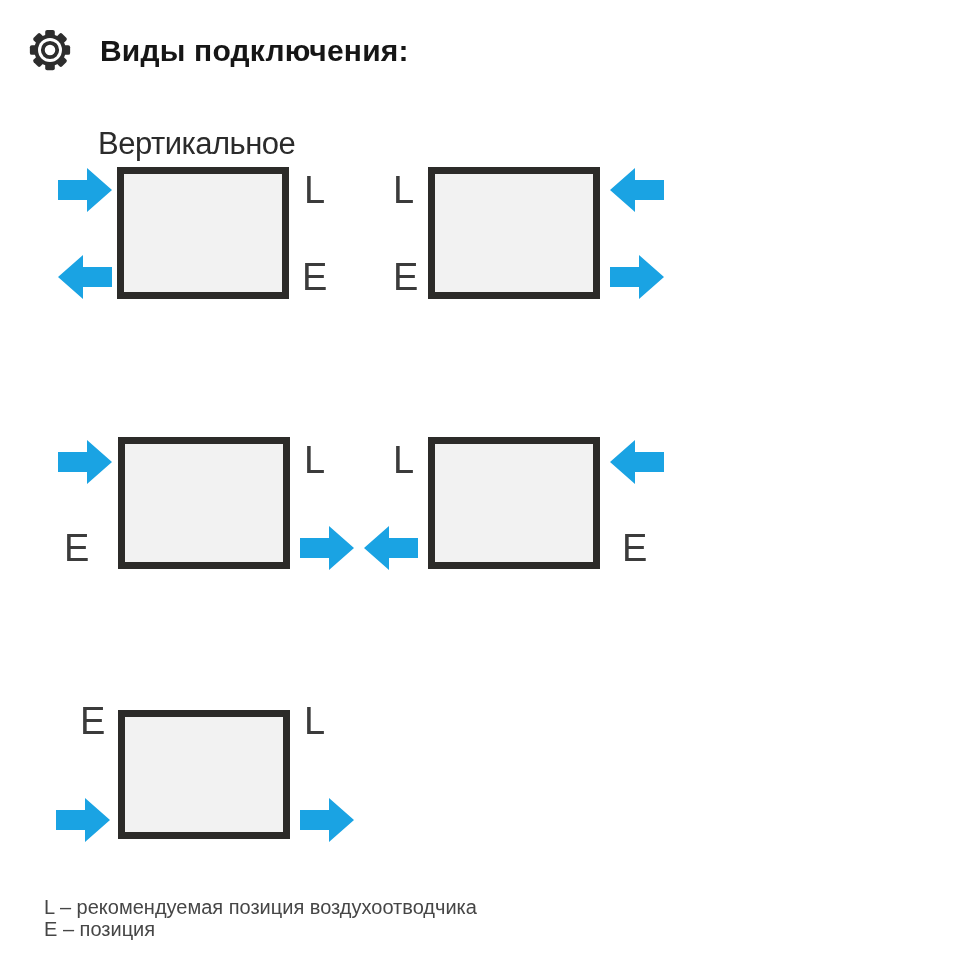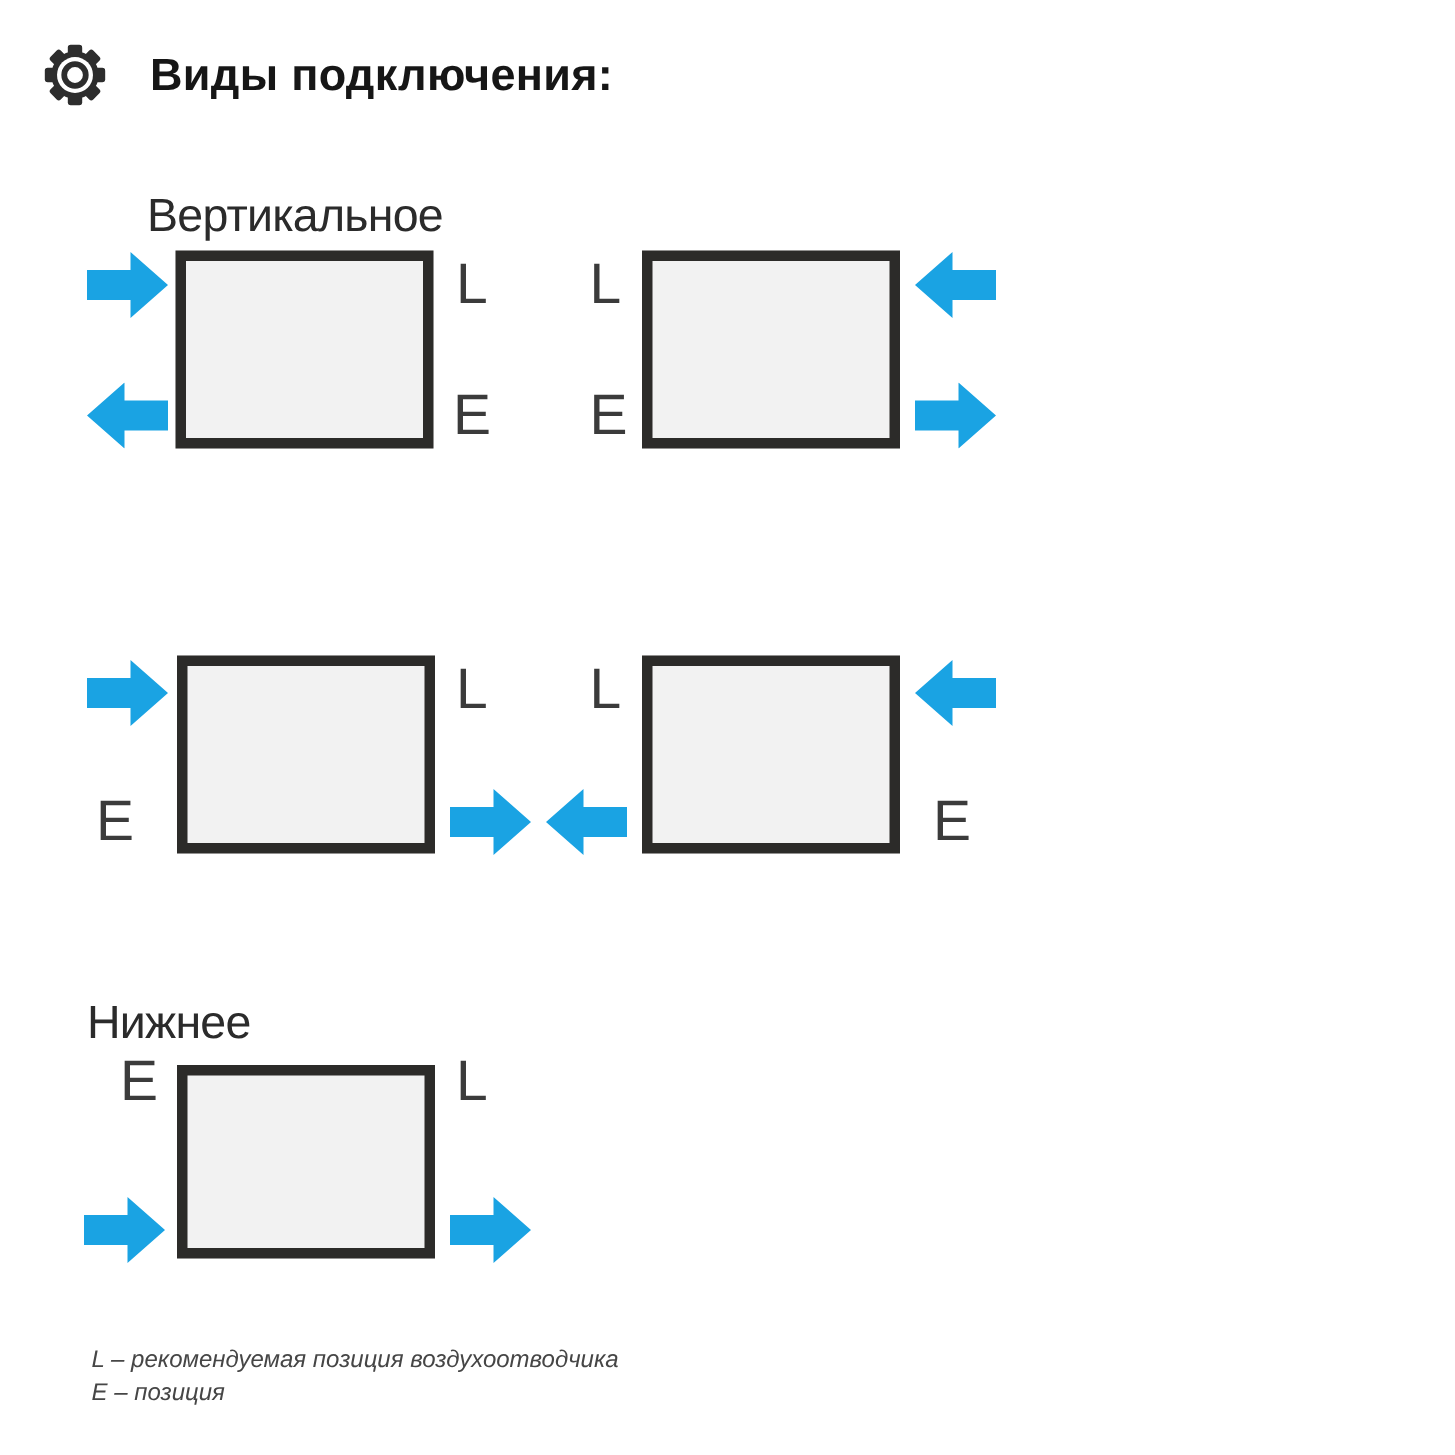--- a/index.html
+++ b/index.html
@@ -23,22 +23,22 @@
   .box.short{height:129px;}
   .lbl{
     position:absolute;font-size:38px;font-weight:400;color:#3b3b3b;
     line-height:44px;letter-spacing:-1px;
   }
   .arrow{position:absolute;width:54px;height:44px;}
   .arrow svg{display:block;width:54px;height:44px;}
   .arrow path{fill:var(--arrow,#1aa3e3);}
   .arrow.left svg{transform:scaleX(-1);}
   .legend{
-    position:absolute;left:61px;top:896px;
-    font-size:16px;line-height:22px;color:#464646;font-style:italic;
+    position:absolute;left:44px;top:896px;
+    font-size:20px;line-height:22px;color:#464646;
   }
 </style>
 </head>
 <body>
 
 <div class="page">
 
   <div class="gear">
     <svg viewBox="0 0 48 48" width="46" height="46" aria-hidden="true">
       <g fill="#2d2d2d">
@@ -115,21 +115,20 @@
     <div class="box" style="left:428px;top:437px;"></div>
     <div class="arrow left" style="left:610px;top:440px;">
       <svg viewBox="0 0 54 44">
           <path d="M0 12h29V0l25 22-25 22V32H0z"></path>
         </svg>
     </div>
     <div class="lbl" style="left:622px;top:526px;">E</div>
   </div>
 
   <div class="layer">
-    <div class="sec-title" style="left:58px;top:664px;">Нижнее</div>
 
     <div class="lbl" style="left:80px;top:699px;">E</div>
     <div class="box short" style="left:118px;top:710px;"></div>
     <div class="lbl" style="left:304px;top:699px;">L</div>
     <div class="arrow" style="left:56px;top:798px;">
       <svg viewBox="0 0 54 44">
           <path d="M0 12h29V0l25 22-25 22V32H0z"></path>
         </svg>
     </div>
     <div class="arrow" style="left:300px;top:798px;">

